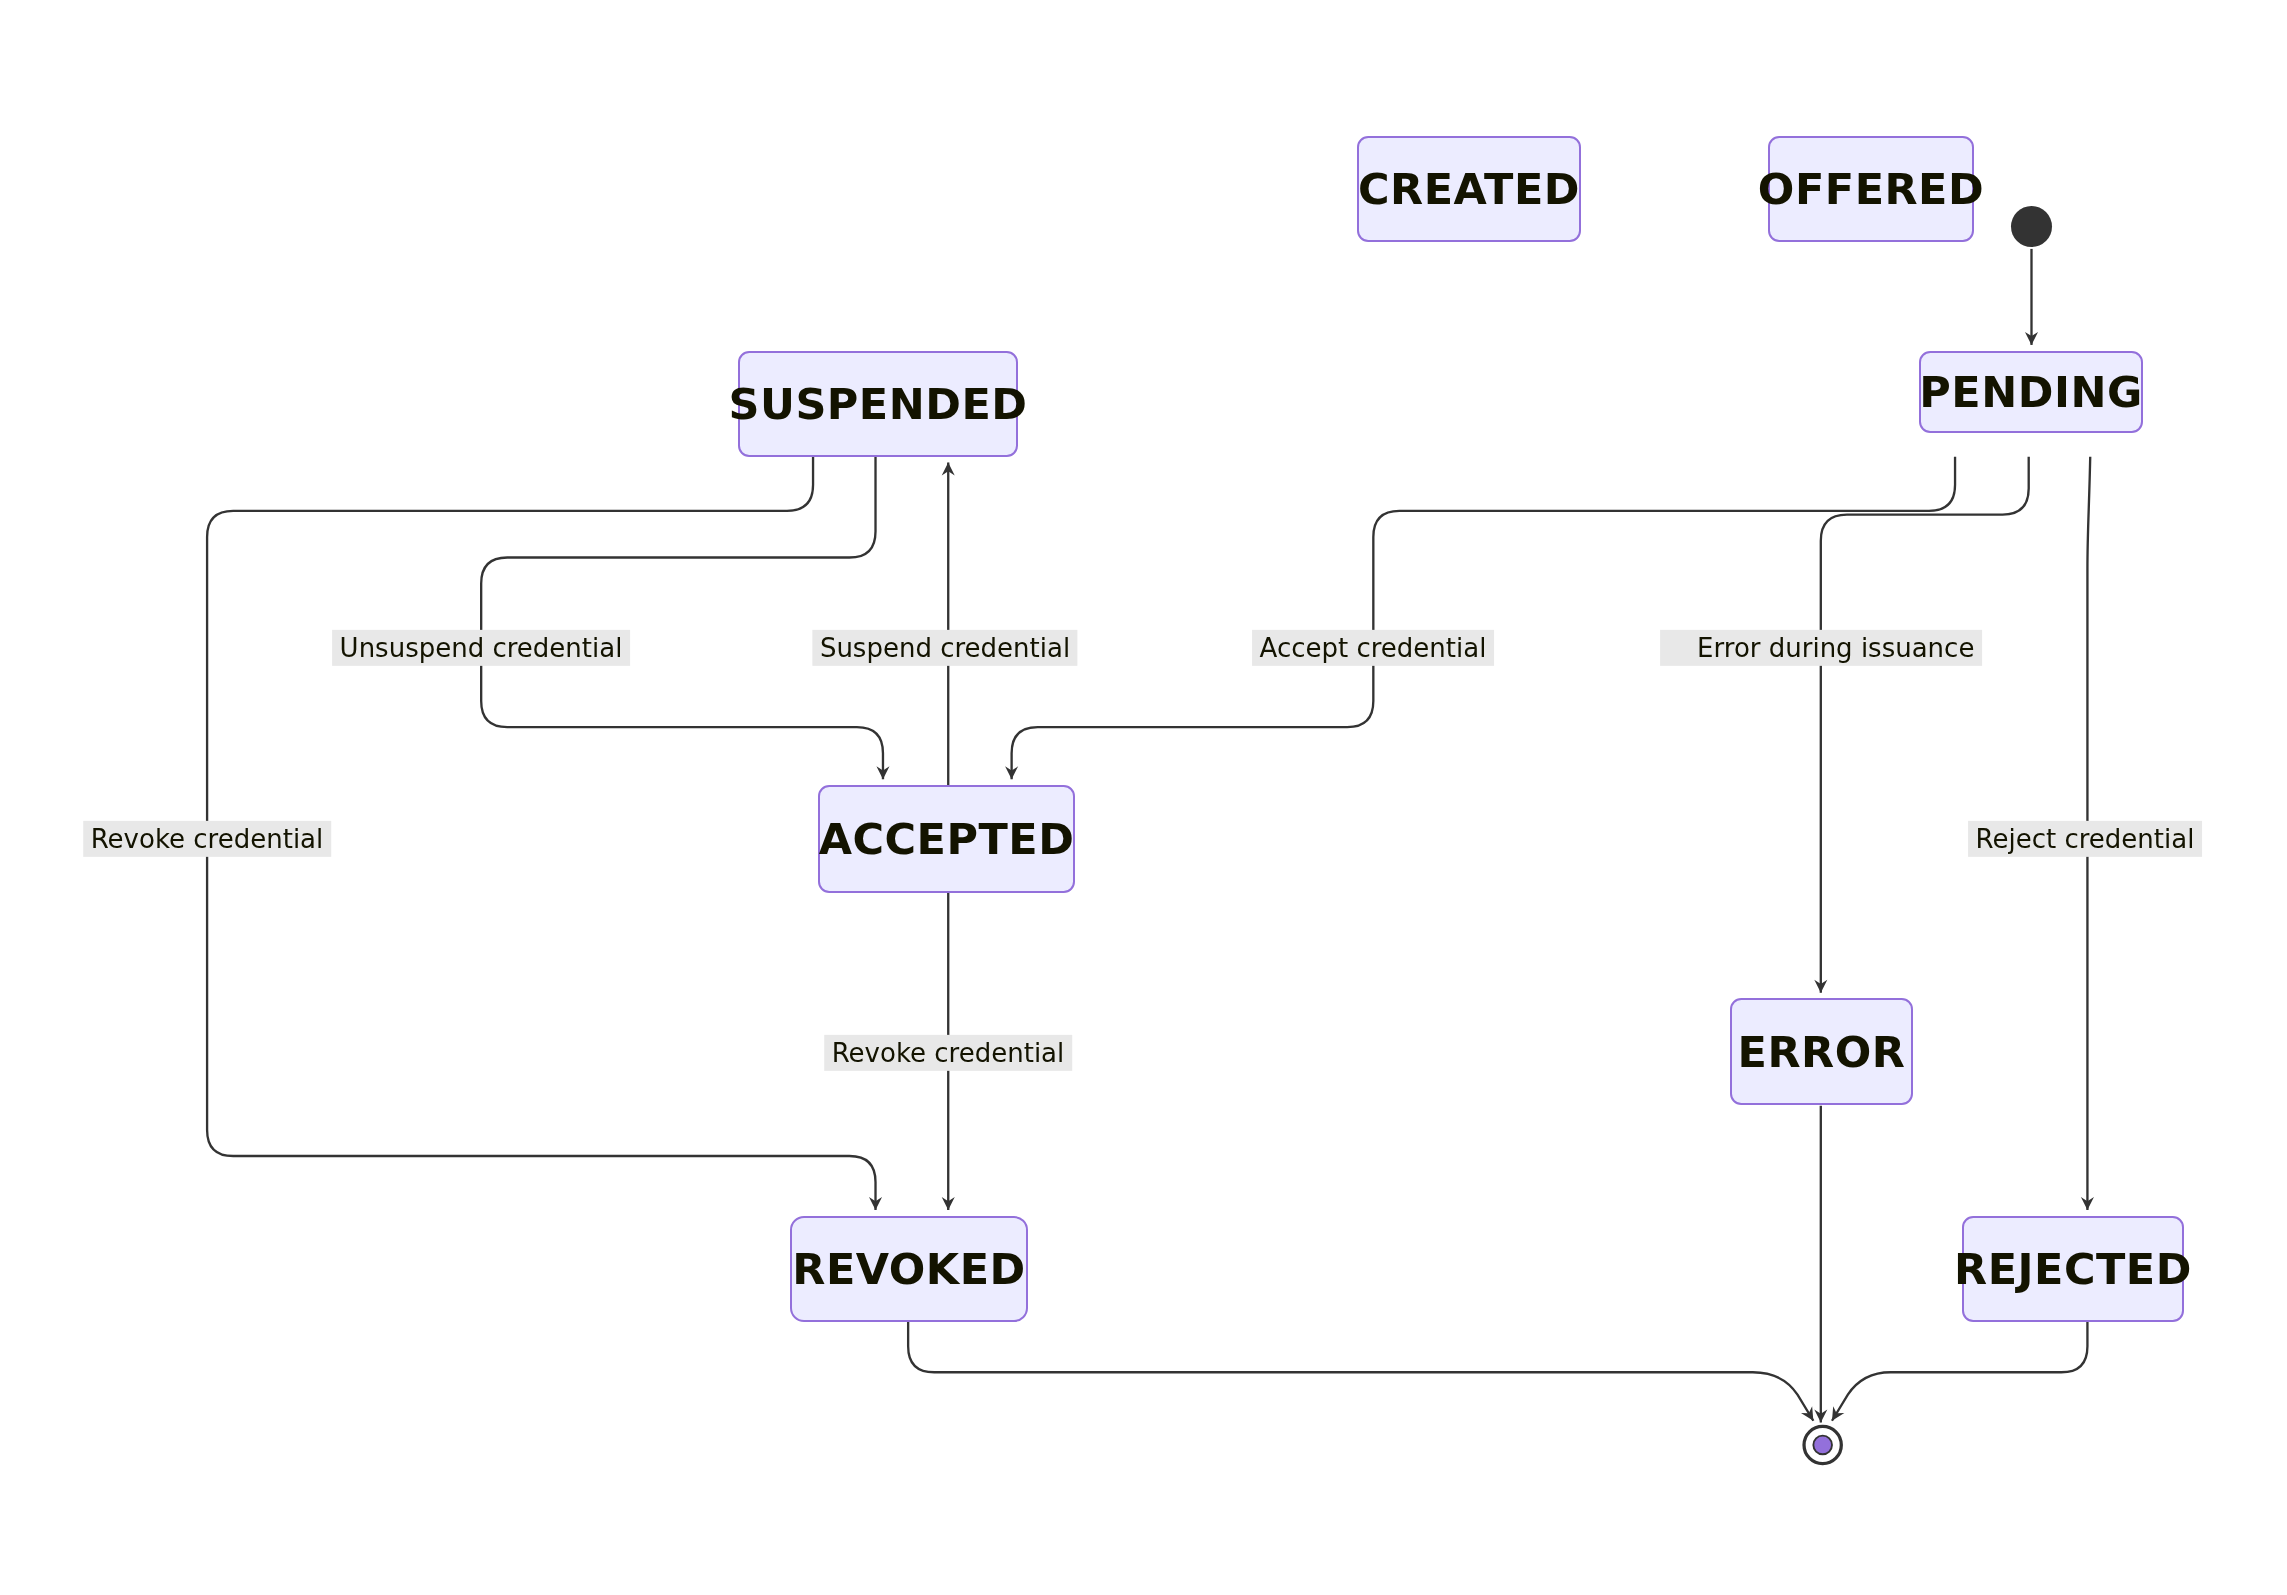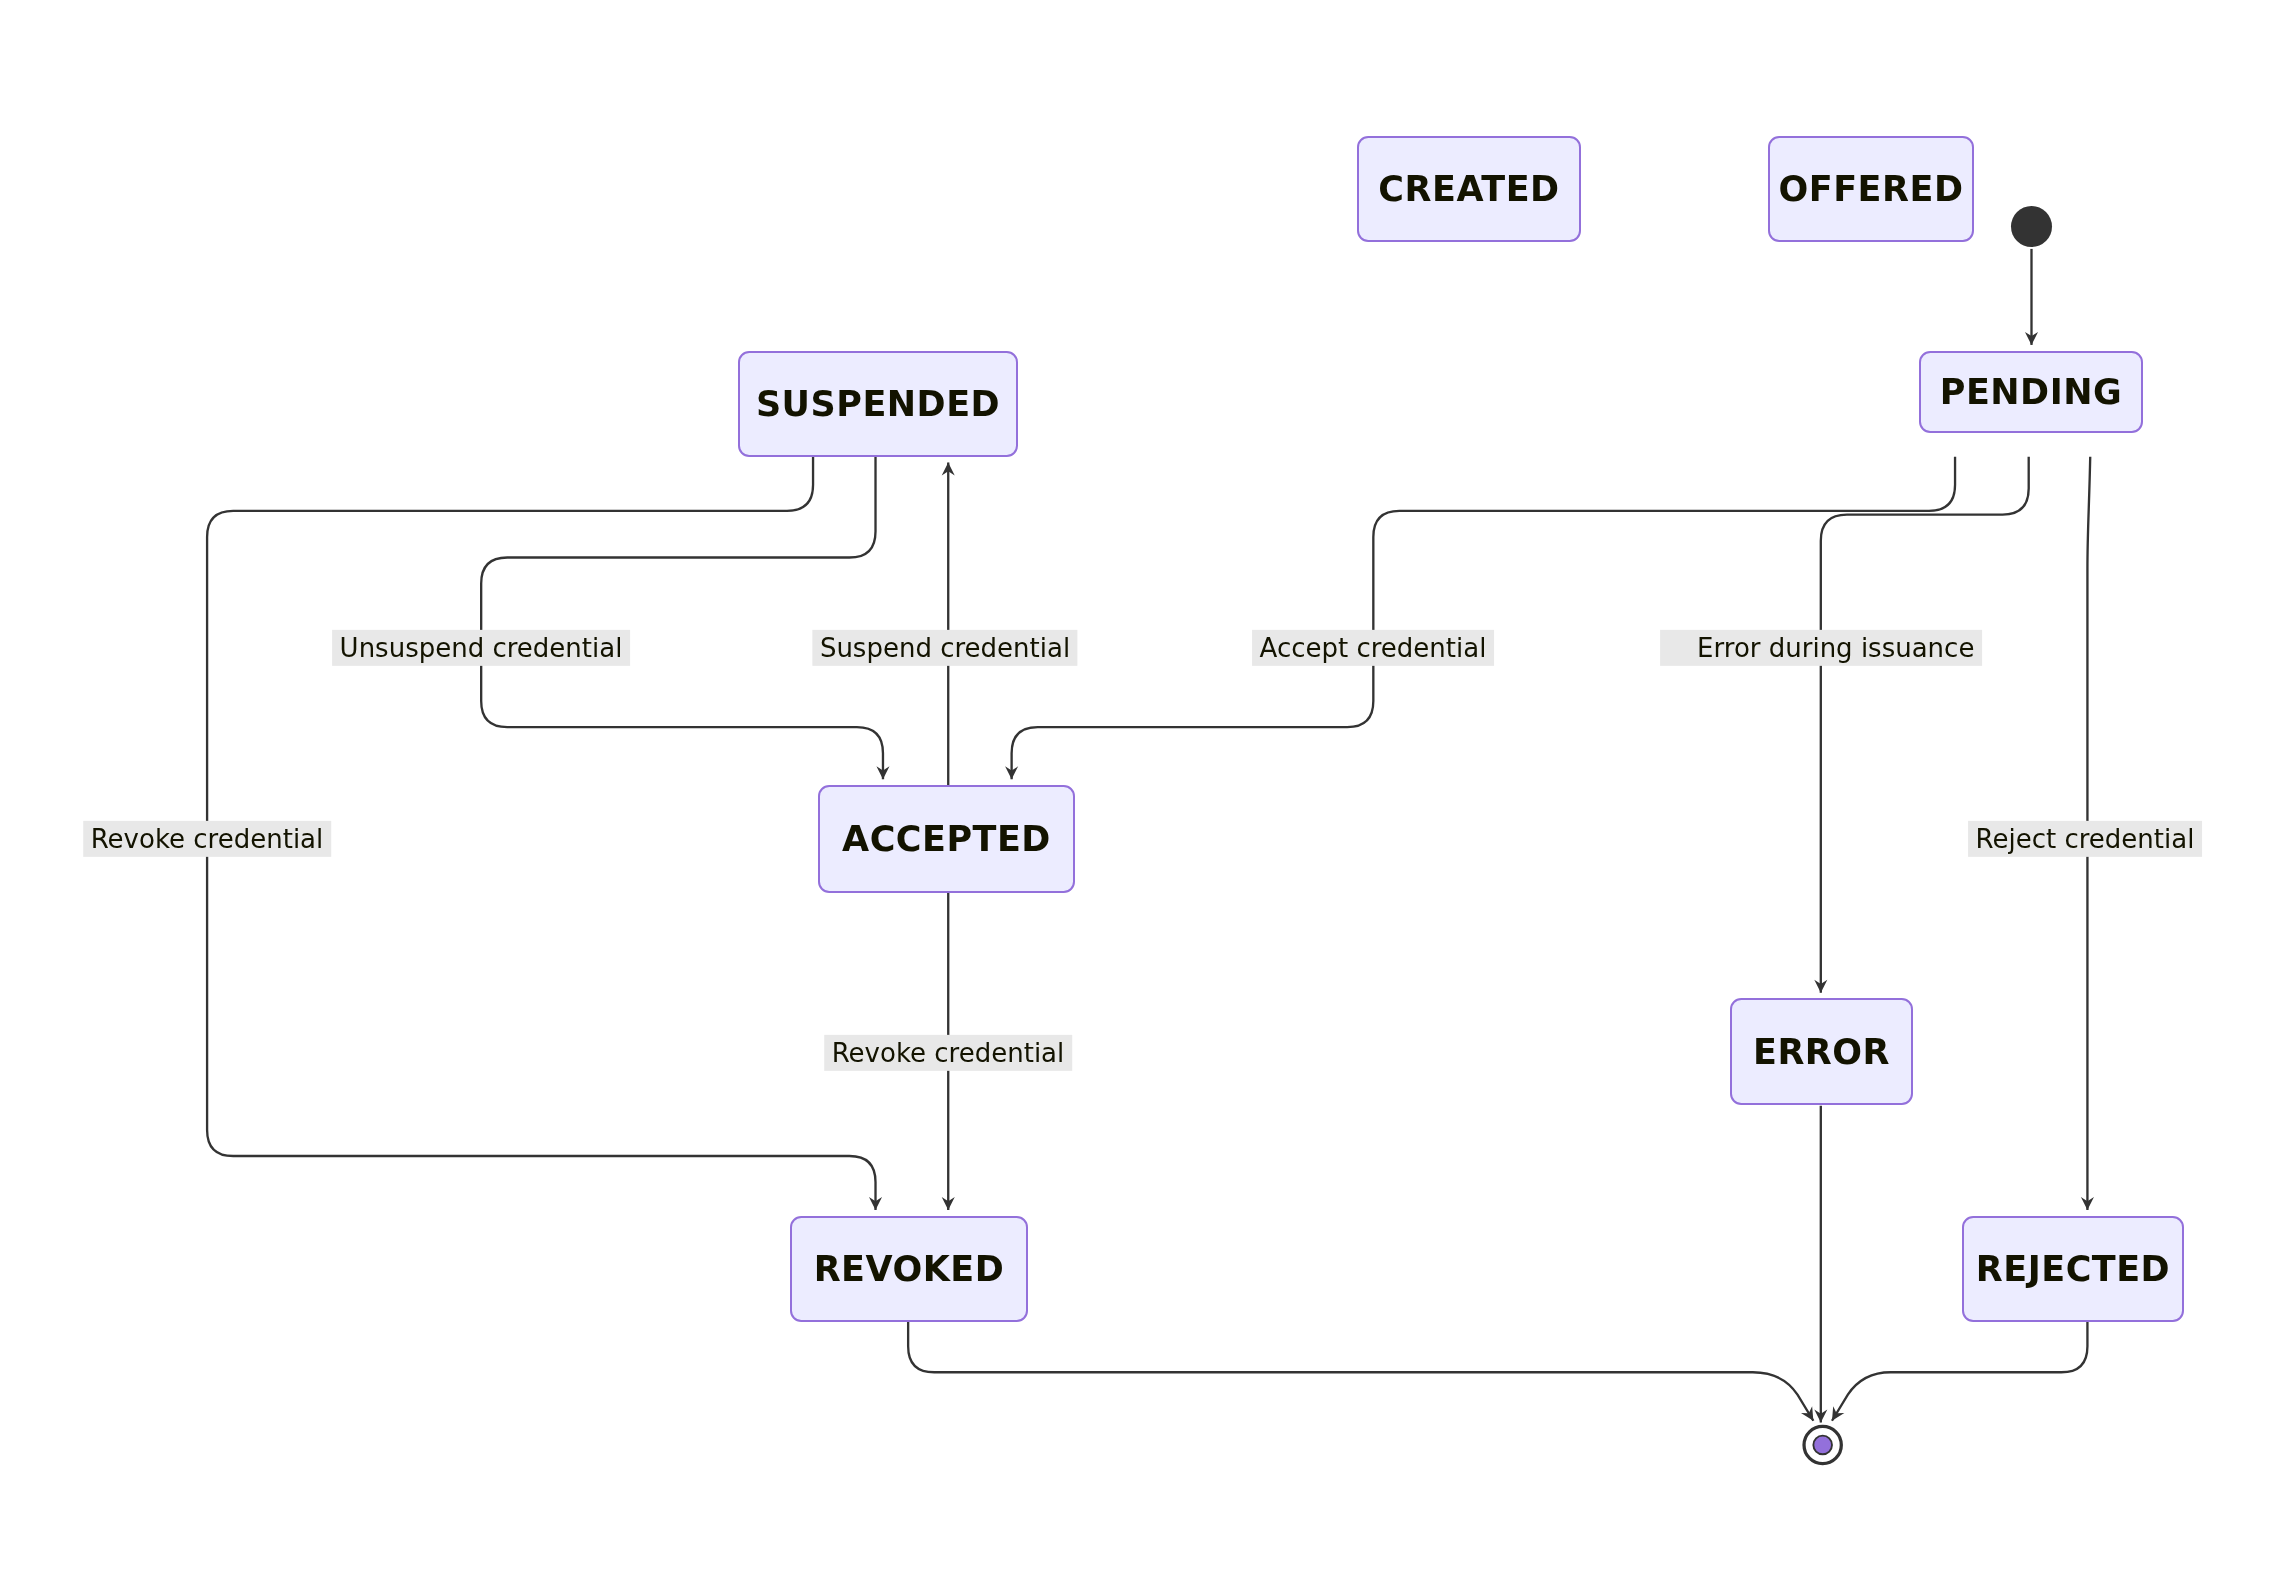--- a/index.html
+++ b/index.html
@@ -27,21 +27,21 @@
   .final-inner { fill: var(--final-dot, #9370DB); stroke: var(--edge-color, #333333); stroke-width: 2px; }
   .state-node {
     position: absolute;
     box-sizing: border-box;
     background: var(--state-fill, #ECECFF);
     border: 2.8px solid var(--state-border, #9370DB);
     border-radius: 11.2px;
     display: flex;
     align-items: center;
     justify-content: center;
-    font-size: 35px;
+    font-size: 43px;
     font-weight: 600;
     color: var(--text-color, #131300);
     letter-spacing: 0.5px;
   }
   .edge-label {
     position: absolute;
     transform: translate(-50%, -50%);
     background: var(--label-bg, #e8e8e8);
     color: var(--text-color, #131300);
     font-size: 26px;
@@ -109,21 +109,21 @@
   </div>
 
   <div class="state-node" style="left:818px; top:785px; width:257px; height:108px;">
     <span>ACCEPTED</span>
   </div>
 
   <div class="state-node" style="left:1730px; top:998px; width:183px; height:107px;">
     <span>ERROR</span>
   </div>
 
-  <div class="state-node" style="left:790px; top:1216px; width:238px; height:106px;">
+  <div class="state-node" style="left:790px; top:1216px; width:238px; height:106px;border-radius:14px;">
     <span>REVOKED</span>
   </div>
 
   <div class="state-node" style="left:1962px; top:1216px; width:222px; height:106px;align-items:center;">
     <span>REJECTED</span>
   </div>
 
   <div class="edge-label" style="left:481px; top:648px;">Unsuspend credential</div>
 
   <div class="edge-label" style="left:945px; top:648px;">Suspend credential</div>

